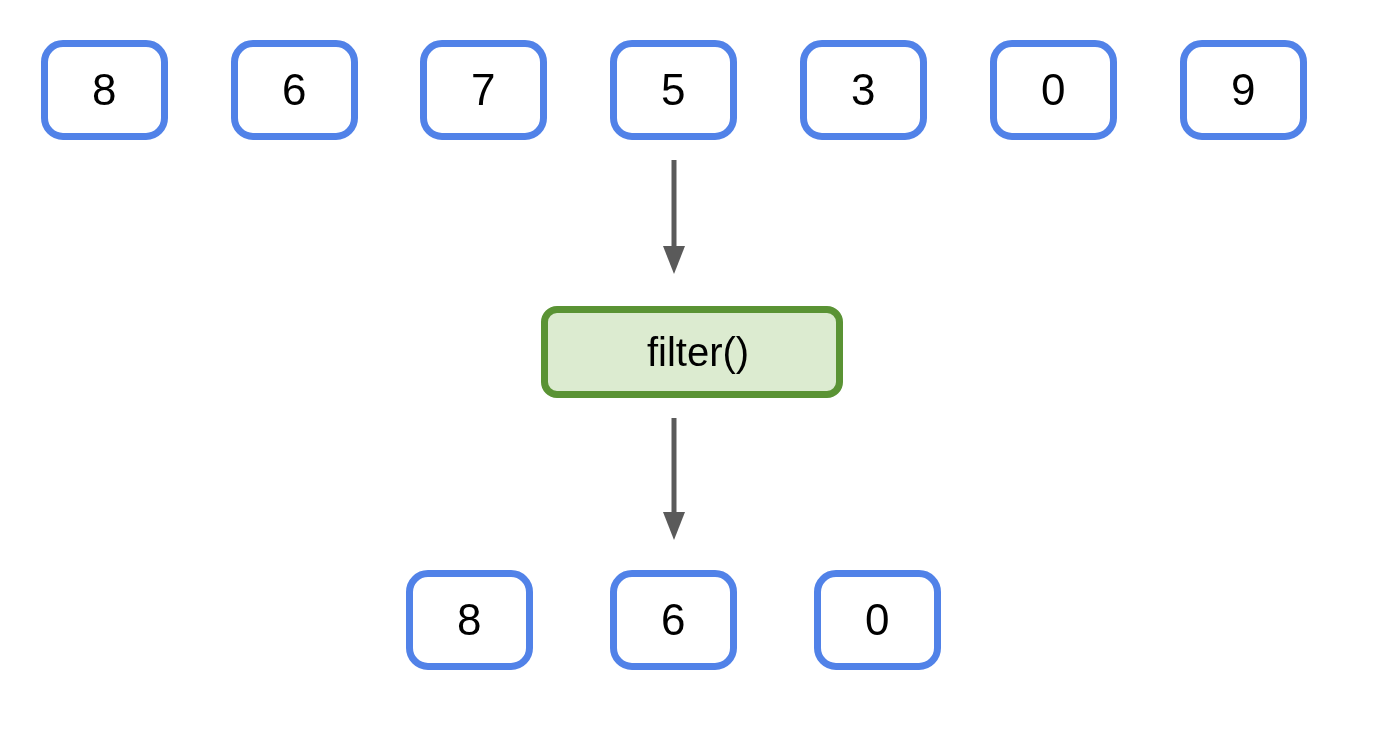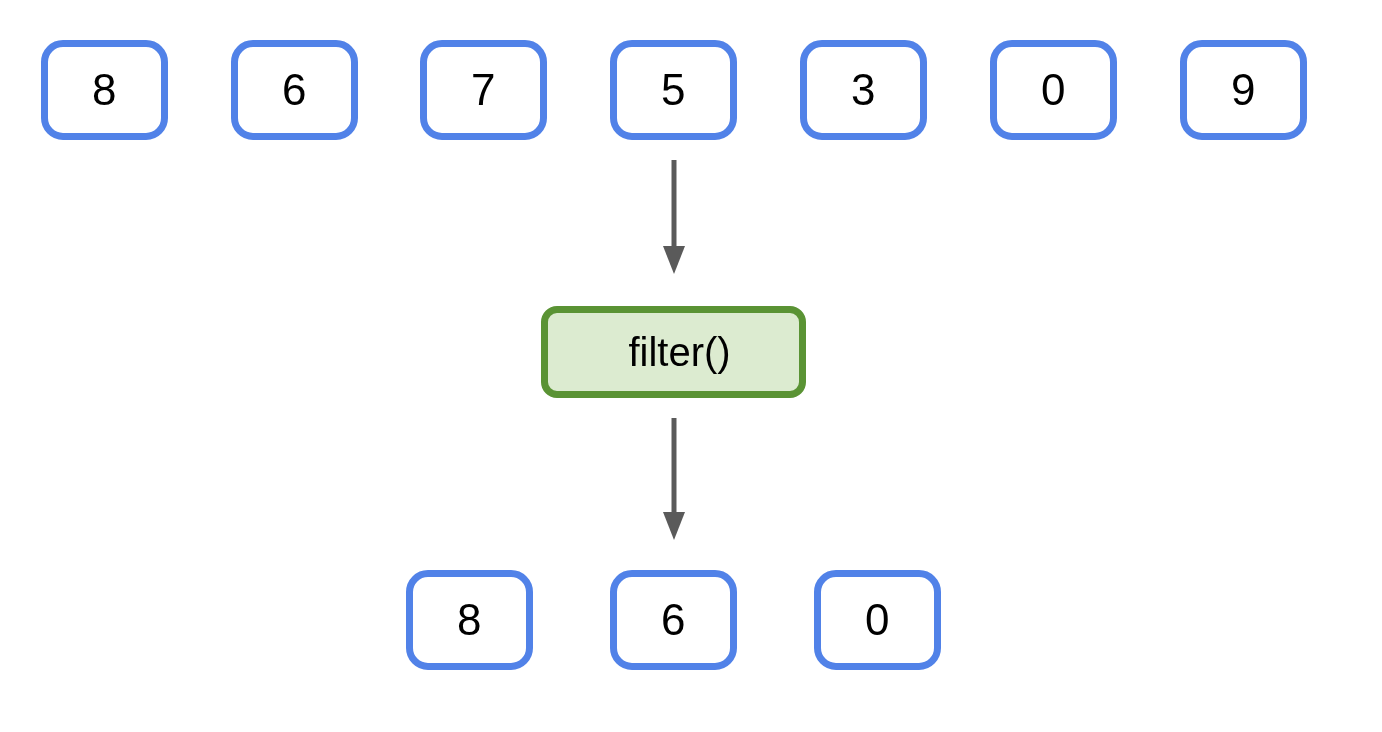--- a/index.html
+++ b/index.html
@@ -93,21 +93,21 @@
     </div>
     <div class="node-box" style="left: 406px; top: 570px; width: 127px; height: 100px;">
       <span class="node-label">8</span>
     </div>
     <div class="node-box" style="left: 610px; top: 570px; width: 127px; height: 100px;">
       <span class="node-label">6</span>
     </div>
     <div class="node-box" style="left: 814px; top: 570px; width: 127px; height: 100px;">
       <span class="node-label">0</span>
     </div>
-    <div class="op-box" style="left: 541px; top: 306px; width: 265px; height: 92px; padding-left: 12px;">
+    <div class="op-box" style="left: 541px; top: 306px; width: 302px; height: 92px; padding-left: 12px;">
       <span class="op-label">filter()</span>
     </div>
     <svg class="arrow-svg" width="42" height="134" style="left: 653px; top: 150px;">
       <line x1="21" y1="10" x2="21" y2="98" stroke="#5a5a5a" stroke-width="5"></line>
       <polygon points="10,96 32,96 21,124" fill="#5a5a5a"></polygon>
     </svg>
     <svg class="arrow-svg" width="42" height="142" style="left: 653px; top: 408px;">
       <line x1="21" y1="10" x2="21" y2="106" stroke="#5a5a5a" stroke-width="5"></line>
       <polygon points="10,104 32,104 21,132" fill="#5a5a5a"></polygon>
     </svg>

